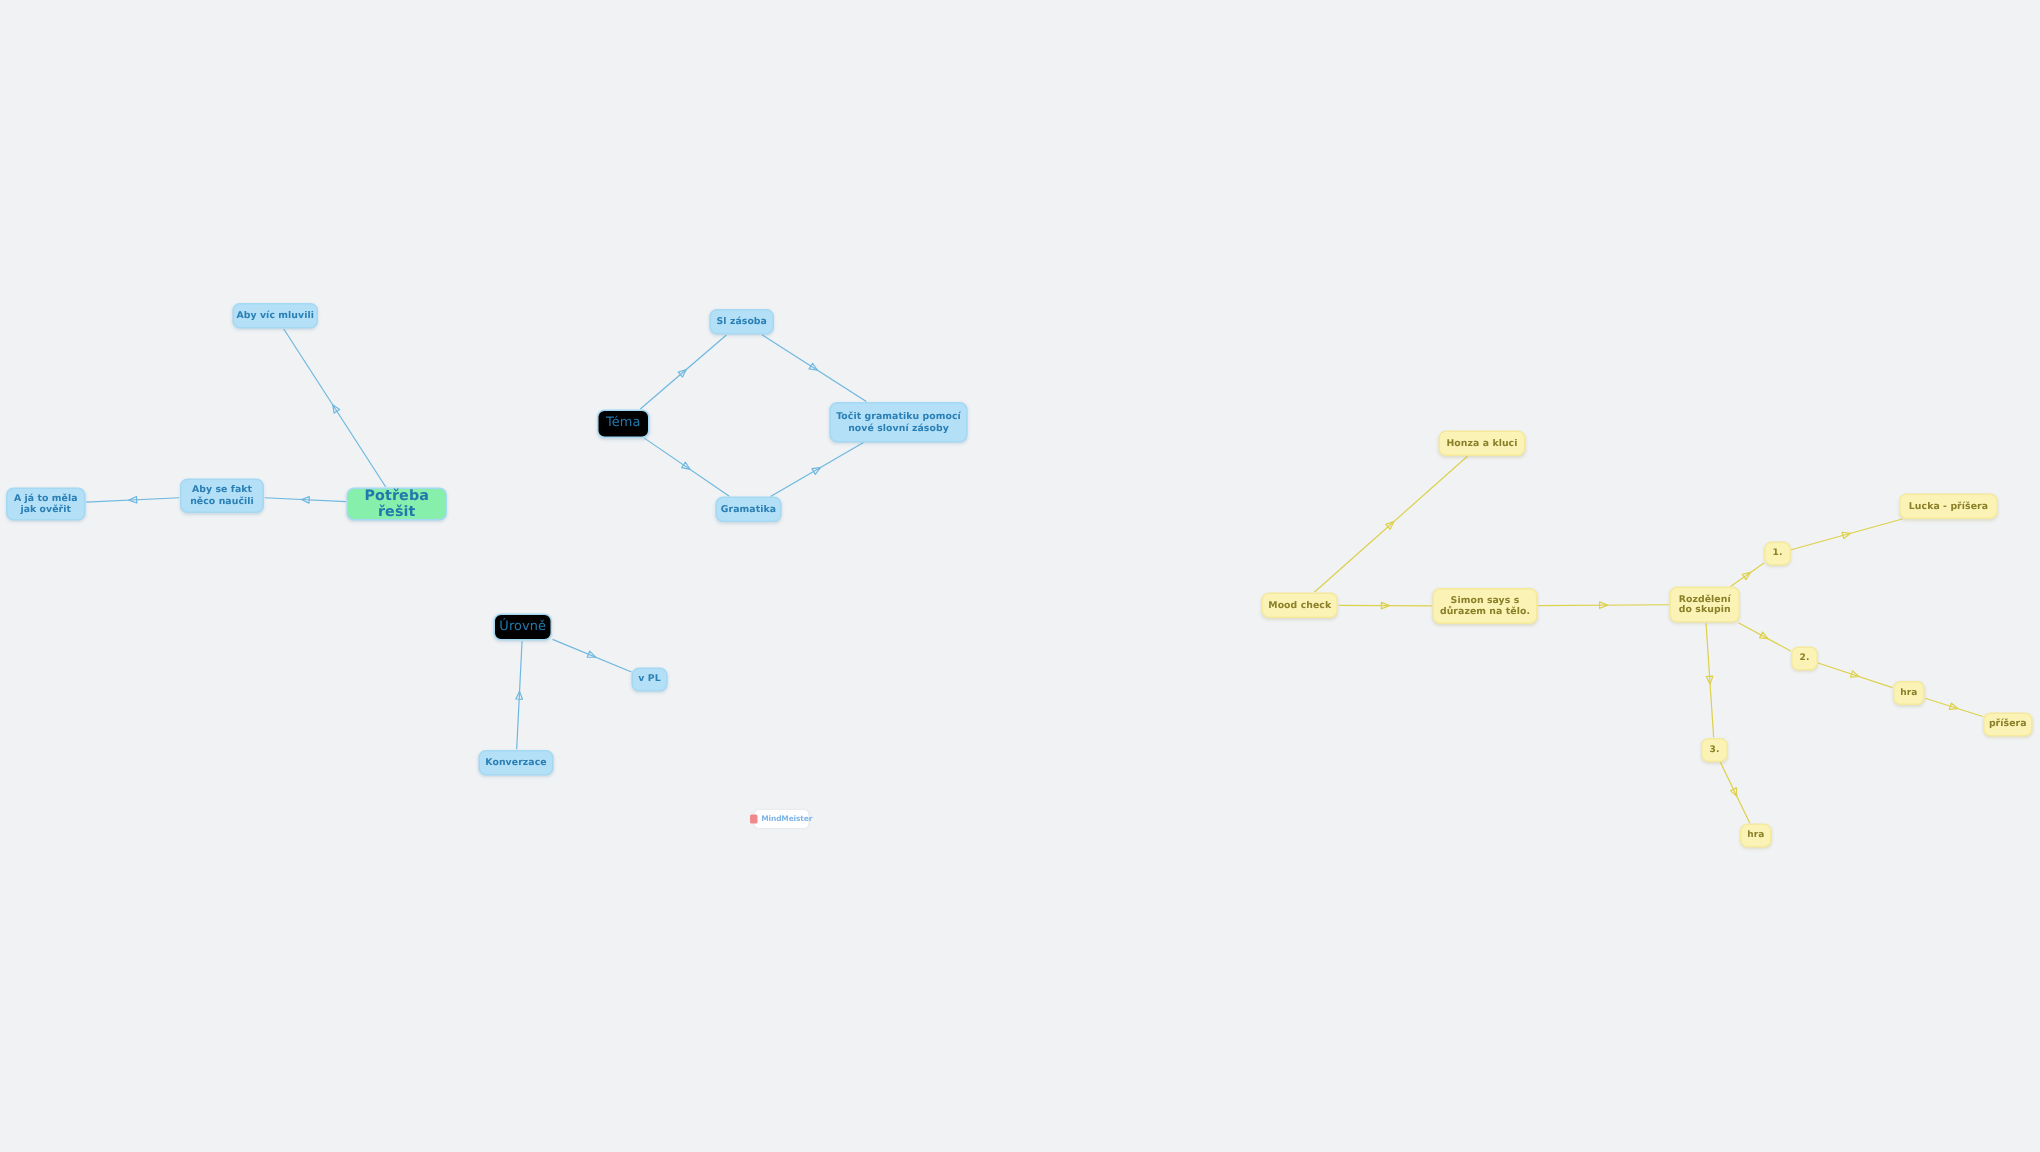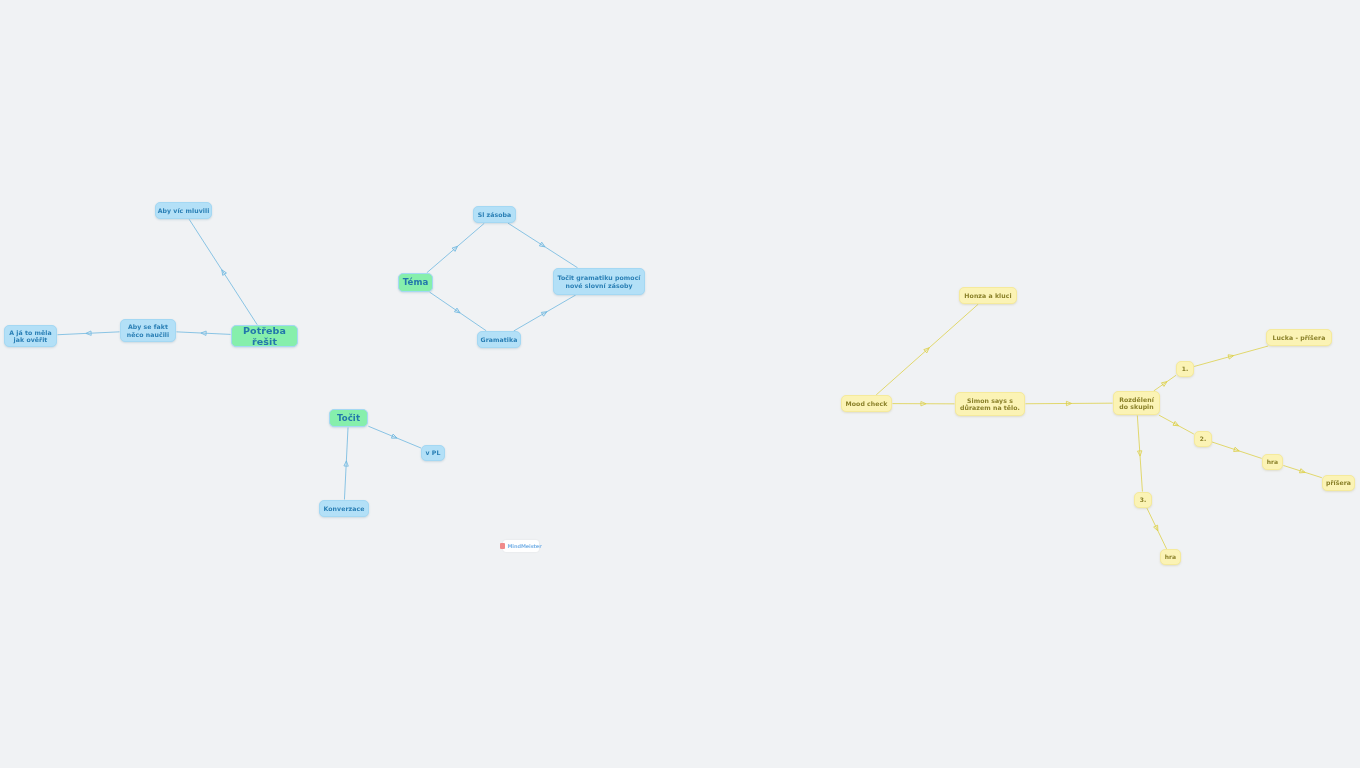--- a/index.html
+++ b/index.html
@@ -49,24 +49,24 @@
     font-weight: bold;
     font-size: 6.2px;
   }
   .blue.title {
     background: #86efac;
     color: #2277ab;
     font-size: 9.5px;
     font-weight: bold;
   }
   .blue.title2 {
-    background: #86efac;
+    background: #000000;
     color: #2277ab;
     font-size: 8.6px;
-    font-weight: bold;
+    font-weight: normal;
   }
   
   .yellow {
     background: #fbf3b5;
     color: #8a8029;
     border: 1px solid #f5ea9c;
     box-shadow: 0 1px 2px rgba(170,160,90,0.25);
     font-weight: bold;
     font-size: 6.2px;
   }
@@ -145,21 +145,21 @@
       <div class="node blue" style="left: 4px; top: 325px; width: 53px; height: 22px;">A já to měla
 jak ověřit</div>
       <div class="node blue" style="left: 120px; top: 319px; width: 56px; height: 23px;">Aby se fakt
 něco naučili</div>
       <div class="node blue title" style="left: 231px; top: 325px; width: 67px; height: 22px;">Potřeba řešit</div>
       <div class="node blue" style="left: 473px; top: 206px; width: 43px; height: 17px;">Sl zásoba</div>
       <div class="node blue title2" style="left: 398px; top: 273px; width: 35px; height: 19px;">Téma</div>
       <div class="node blue" style="left: 553px; top: 268px; width: 92px; height: 27px;">Točit gramatiku pomocí
 nové slovní zásoby</div>
       <div class="node blue" style="left: 477px; top: 331px; width: 44px; height: 17px;">Gramatika</div>
-      <div class="node blue title2" style="left: 329px; top: 409px; width: 39px; height: 18px;">Točit</div>
+      <div class="node blue title2" style="left: 329px; top: 409px; width: 39px; height: 18px;">Úrovně</div>
       <div class="node blue" style="left: 421px; top: 445px; width: 24px; height: 16px;">v PL</div>
       <div class="node blue" style="left: 319px; top: 500px; width: 50px; height: 17px;">Konverzace</div>
       <div class="node yellow" style="left: 959px; top: 287px; width: 58px; height: 17px;">Honza a kluci</div>
       <div class="node yellow" style="left: 841px; top: 395px; width: 51px; height: 17px;">Mood check</div>
       <div class="node yellow" style="left: 955px; top: 392px; width: 70px; height: 24px;">Simon says s
 důrazem na tělo.</div>
       <div class="node yellow" style="left: 1113px; top: 391px; width: 47px; height: 24px;">Rozdělení
 do skupin</div>
       <div class="node yellow small" style="left: 1176px; top: 361px; width: 18px; height: 16px;">1.</div>
       <div class="node yellow" style="left: 1266px; top: 329px; width: 66px; height: 17px;">Lucka - příšera</div>

